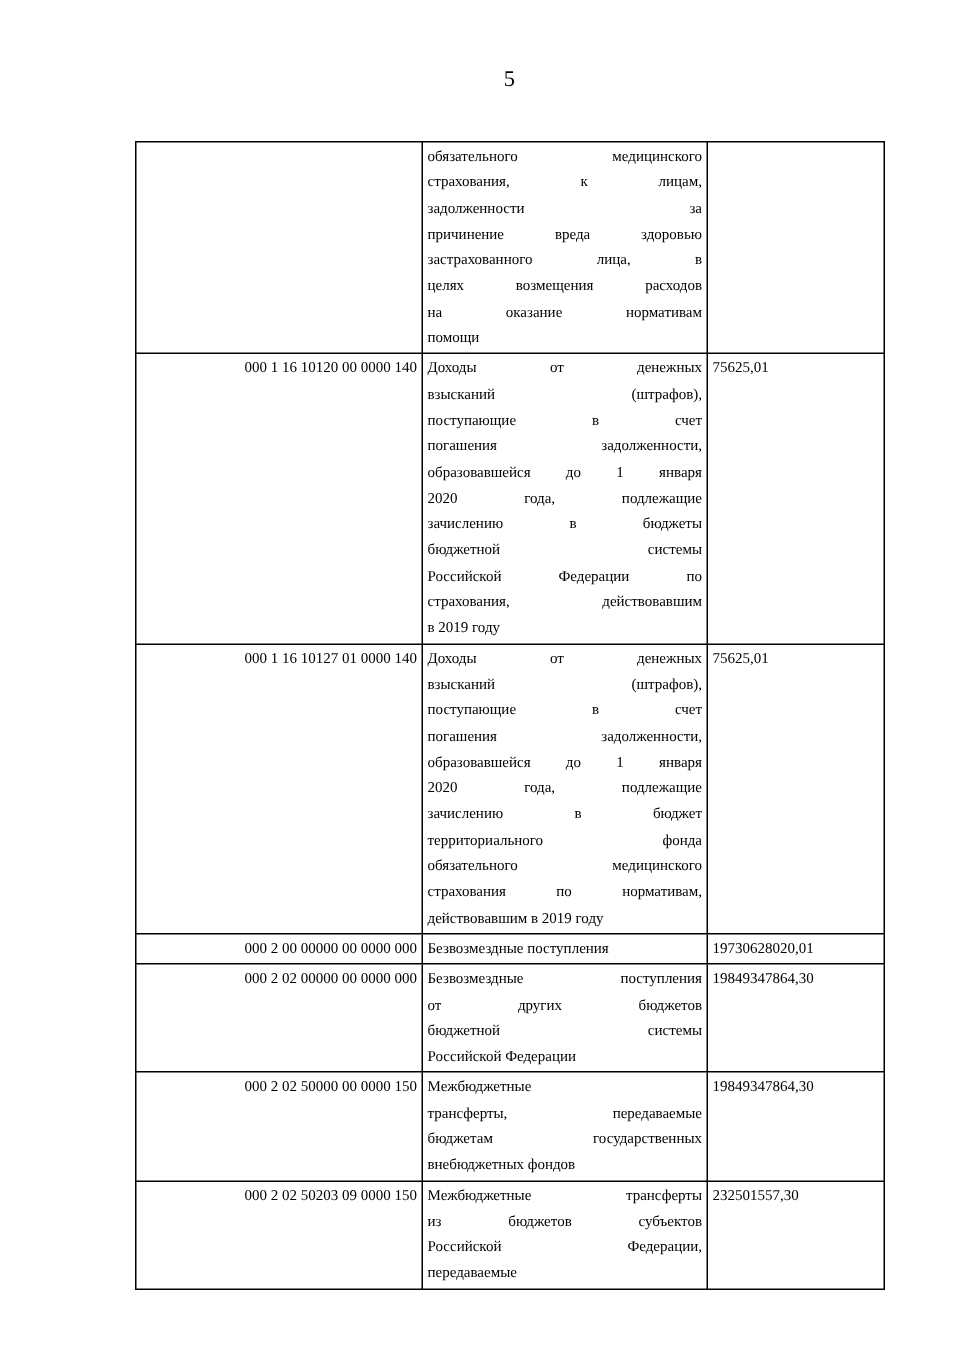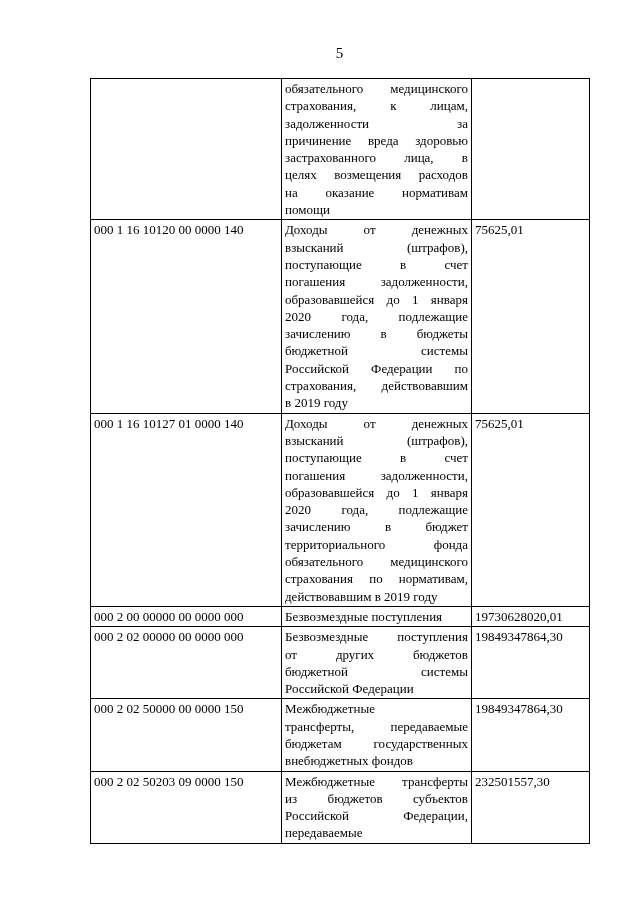--- a/index.html
+++ b/index.html
@@ -21,35 +21,35 @@
     top: 45px;
     left: 90px;
     width: 499px;
     text-align: center;
     font-size: 15px;
     line-height: 17px;
   }
   table.budget {
     position: absolute;
     left: 90px;
-    top: 78px;
+    top: 94px;
     width: 499px;
     border-collapse: collapse;
     table-layout: fixed;
-    font-size: 13px;
+    font-size: 10px;
     line-height: 17.3px;
   }
   table.budget td {
     border: 1px solid #000000;
     vertical-align: top;
     padding: 1px 3px;
     overflow: hidden;
   }
   td.code {
-    text-align: left;
+    text-align: right;
     white-space: nowrap;
   }
   td.amount {
     text-align: left;
   }
   .dline {
     text-align: justify;
     text-align-last: justify;
   }
   .dline.last {

